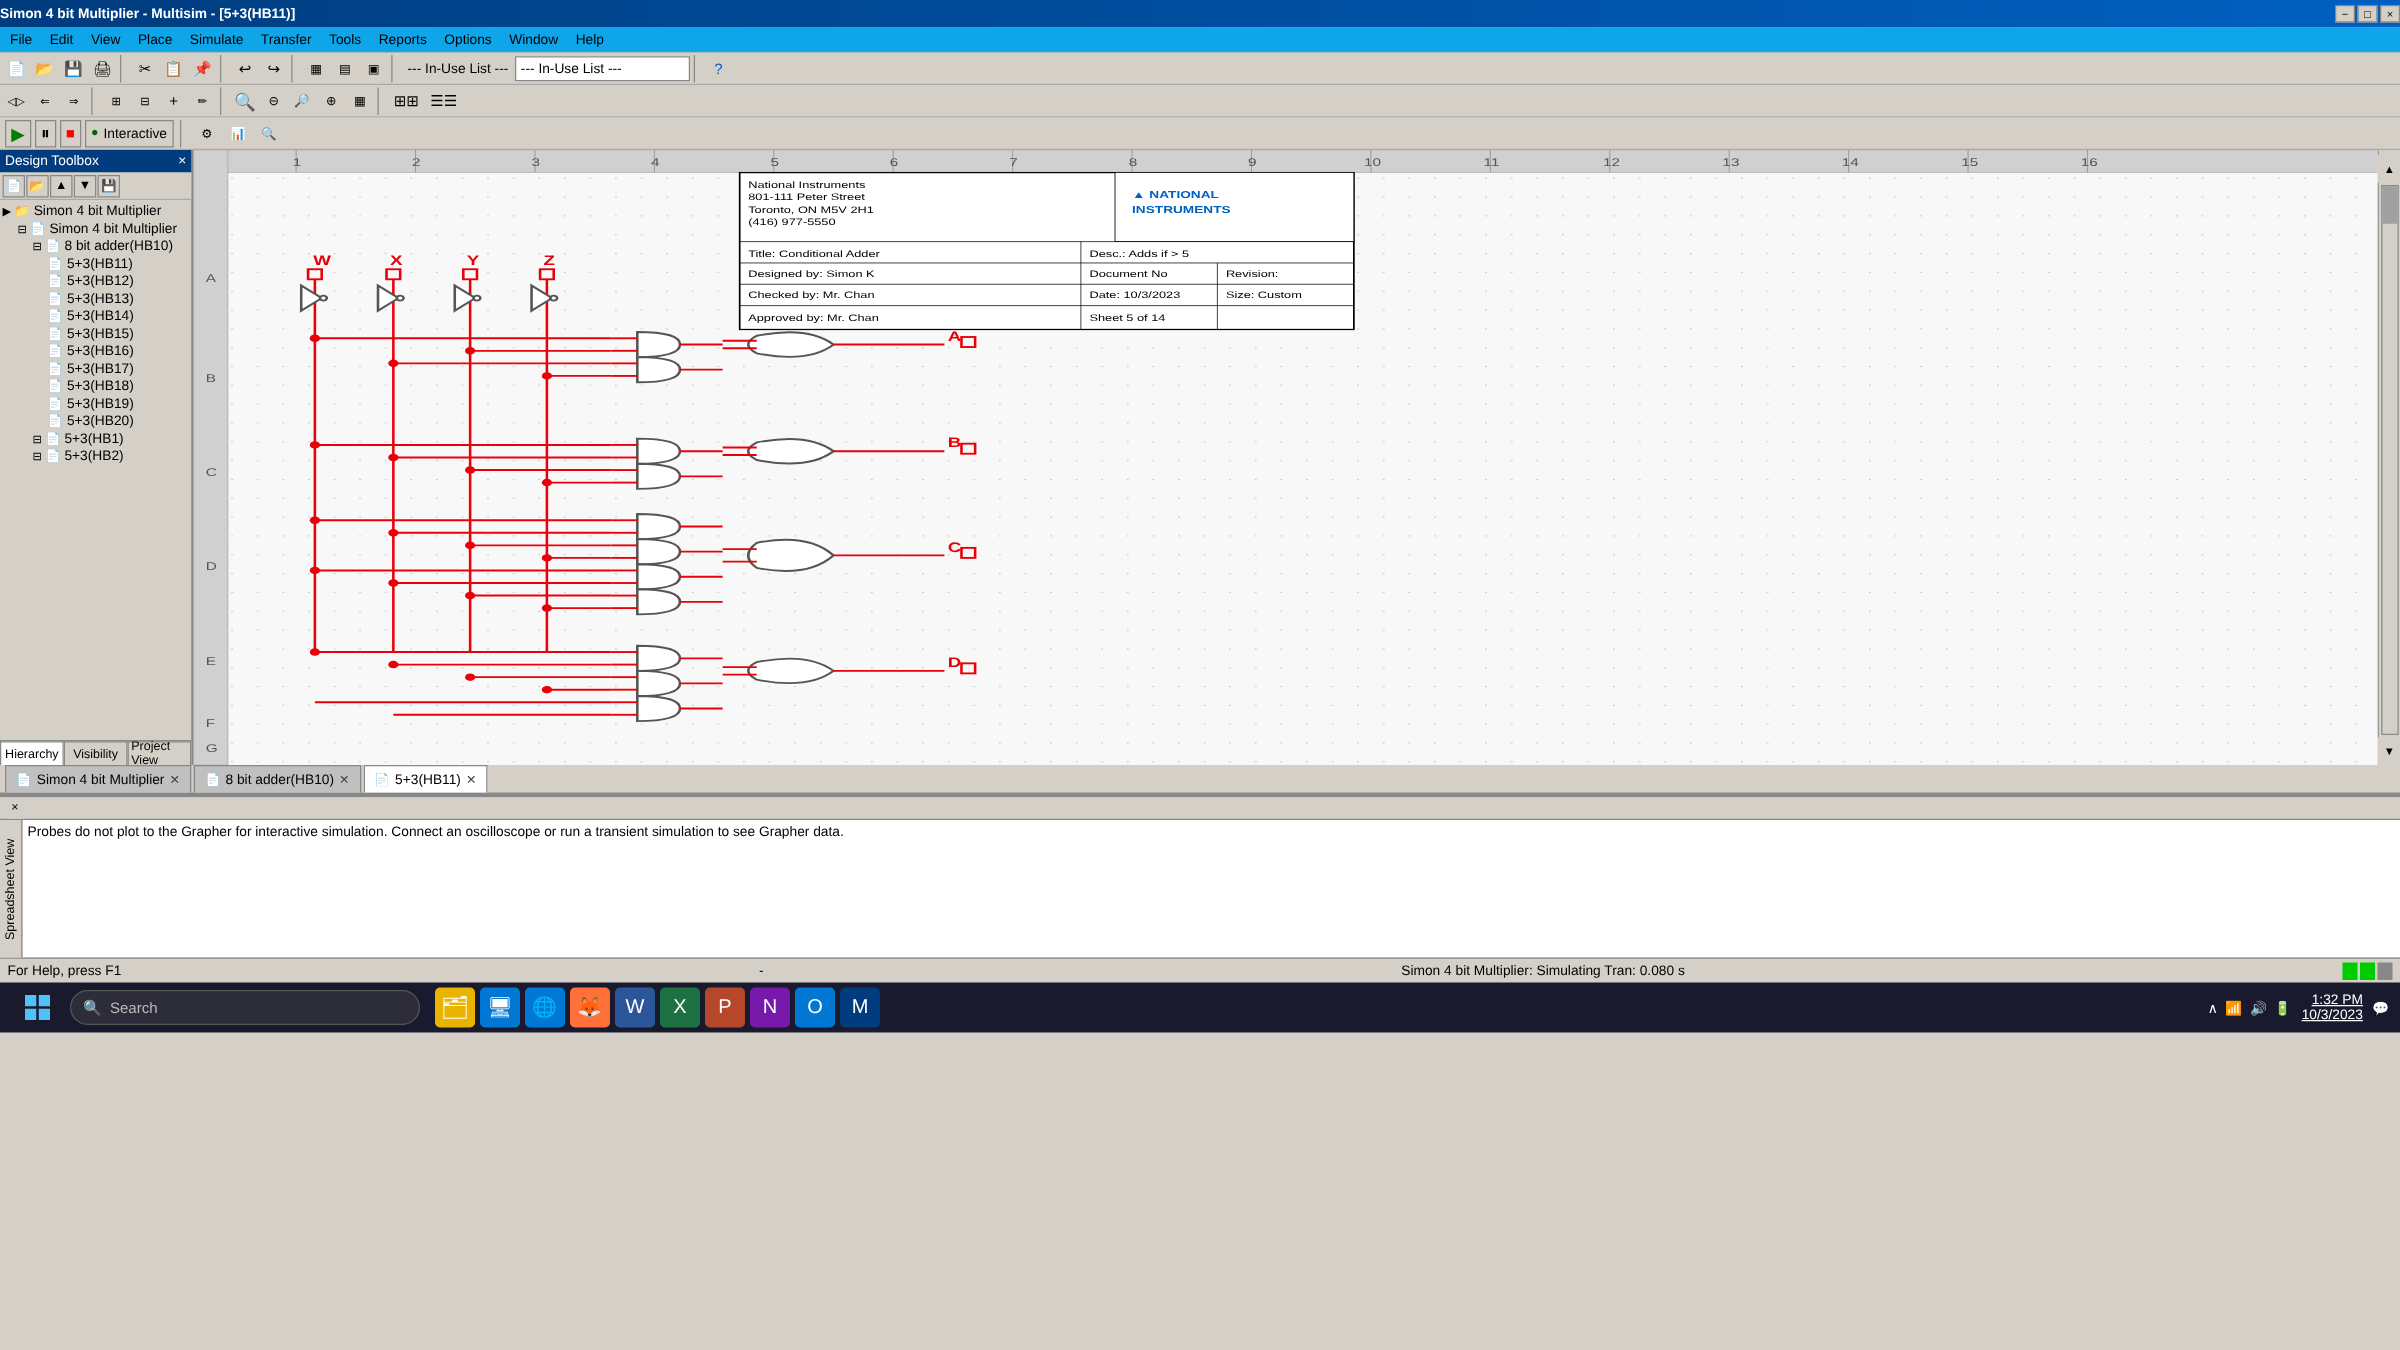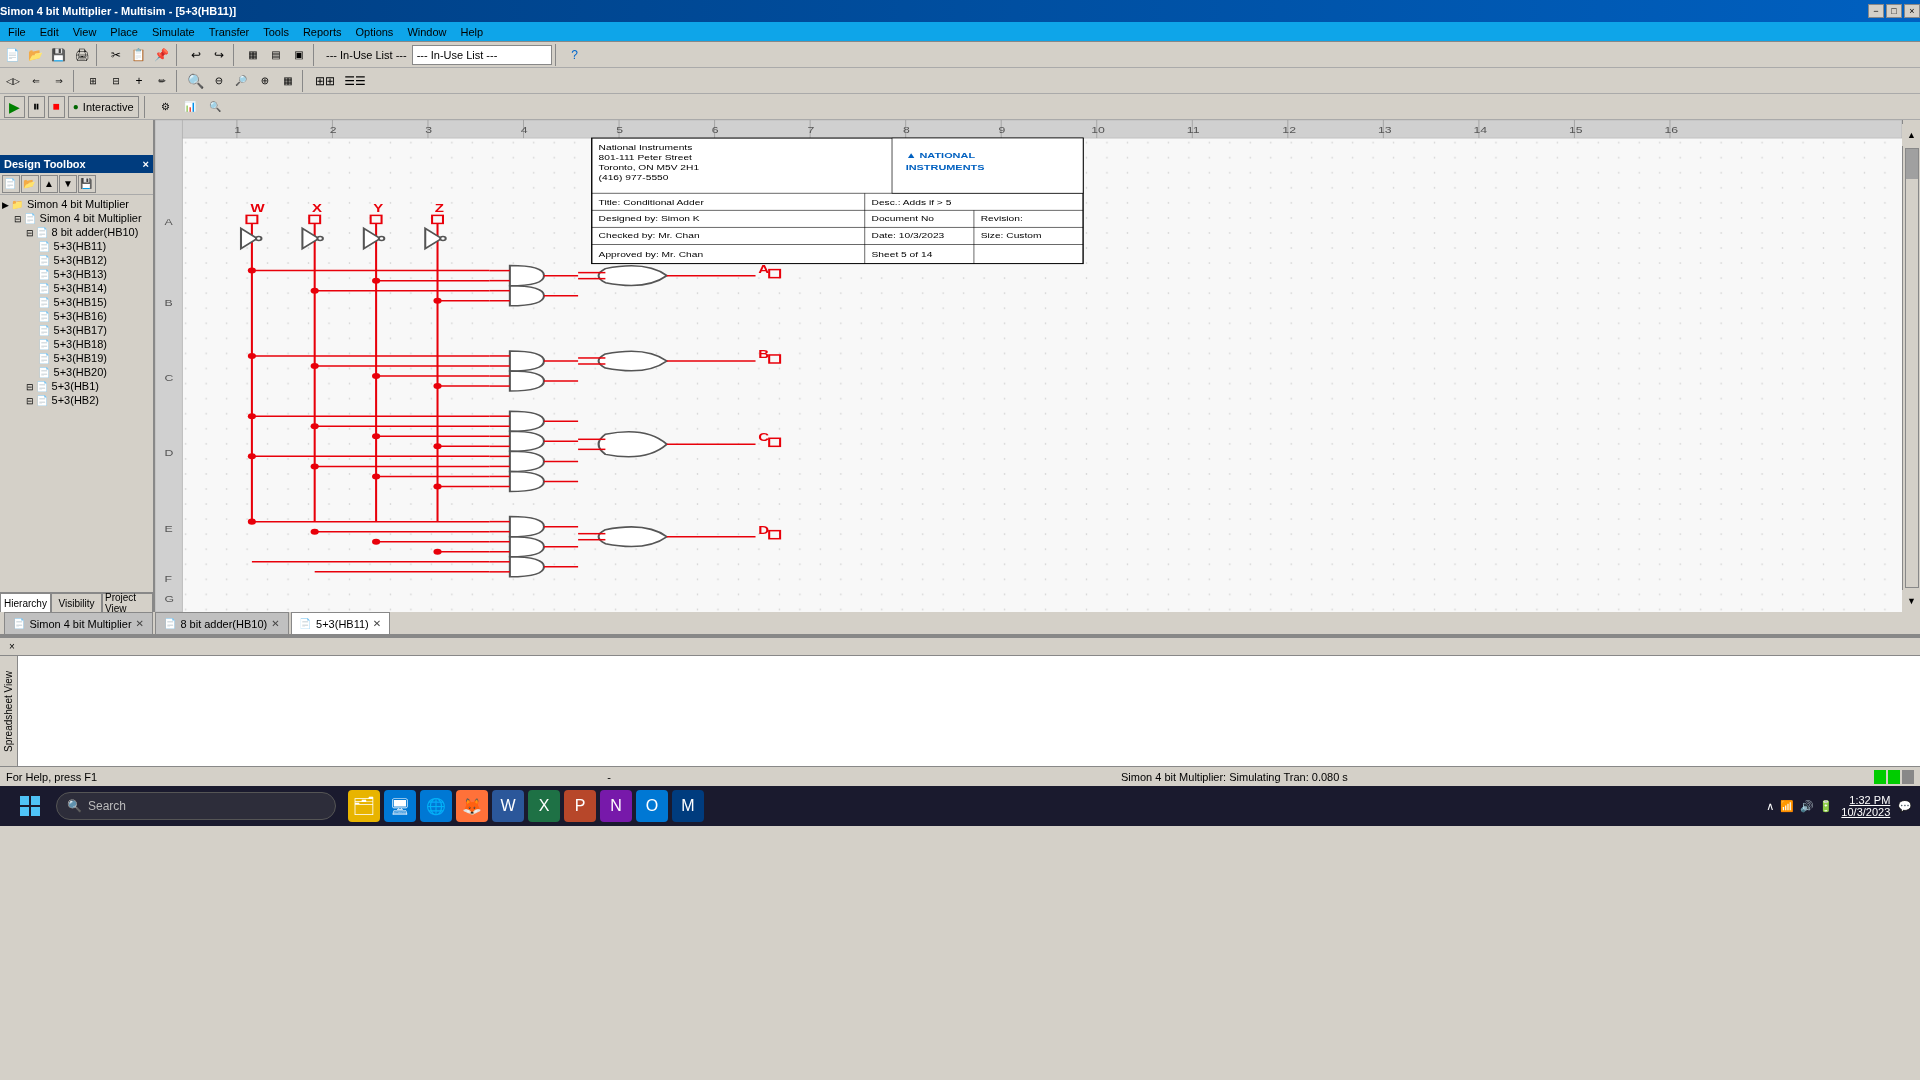--- a/index.html
+++ b/index.html
@@ -95,22 +95,21 @@
     }
     #design-toolbox-header {
       background: #003c7e;
       color: white;
       height: 18px;
       display: flex;
       align-items: center;
       justify-content: space-between;
       padding: 0 4px;
       font-size: 11px;
-      font-weight: bold;
-      margin-top: 35px;
+      font-weight: normal;
     }
     #toolbox-toolbar {
       height: 22px;
       background: #d4d0c8;
       display: flex;
       align-items: center;
       padding: 2px;
       gap: 1px;
       border-bottom: 1px solid #aaa;
     }
@@ -751,20 +750,21 @@
 
 <div id="bottom-panel">
   <div id="bottom-toolbar">
     <div class="toolbar-btn" style="width:16px; height:16px; font-size:10px;">×</div>
   </div>
   <div style="display:flex; flex:1;">
     <div style="width:18px; background:#d4d0c8; border-right:1px solid #888; display:flex; align-items:center; justify-content:center;">
       <span style="writing-mode:vertical-rl; transform:rotate(180deg); font-size:10px;">Spreadsheet View</span>
     </div>
     <div id="bottom-content" style="flex:1; padding:4px; font-size:11px; overflow:auto;">
+      <div>Probes do not plot to the Grapher for interactive simulation. Connect an oscilloscope or run a transient simulation to see Grapher data.</div>
     </div>
   </div>
 </div>
 
 <div id="status-bar">
   <span>For Help, press F1</span>
   <span>-</span>
   <span style="margin-right:16px;">Simon 4 bit Multiplier: Simulating  Tran: 0.080 s</span>
   <div style="display:flex; gap:2px;">
     <div style="width:12px; height:14px; background:#00cc00;"></div>

